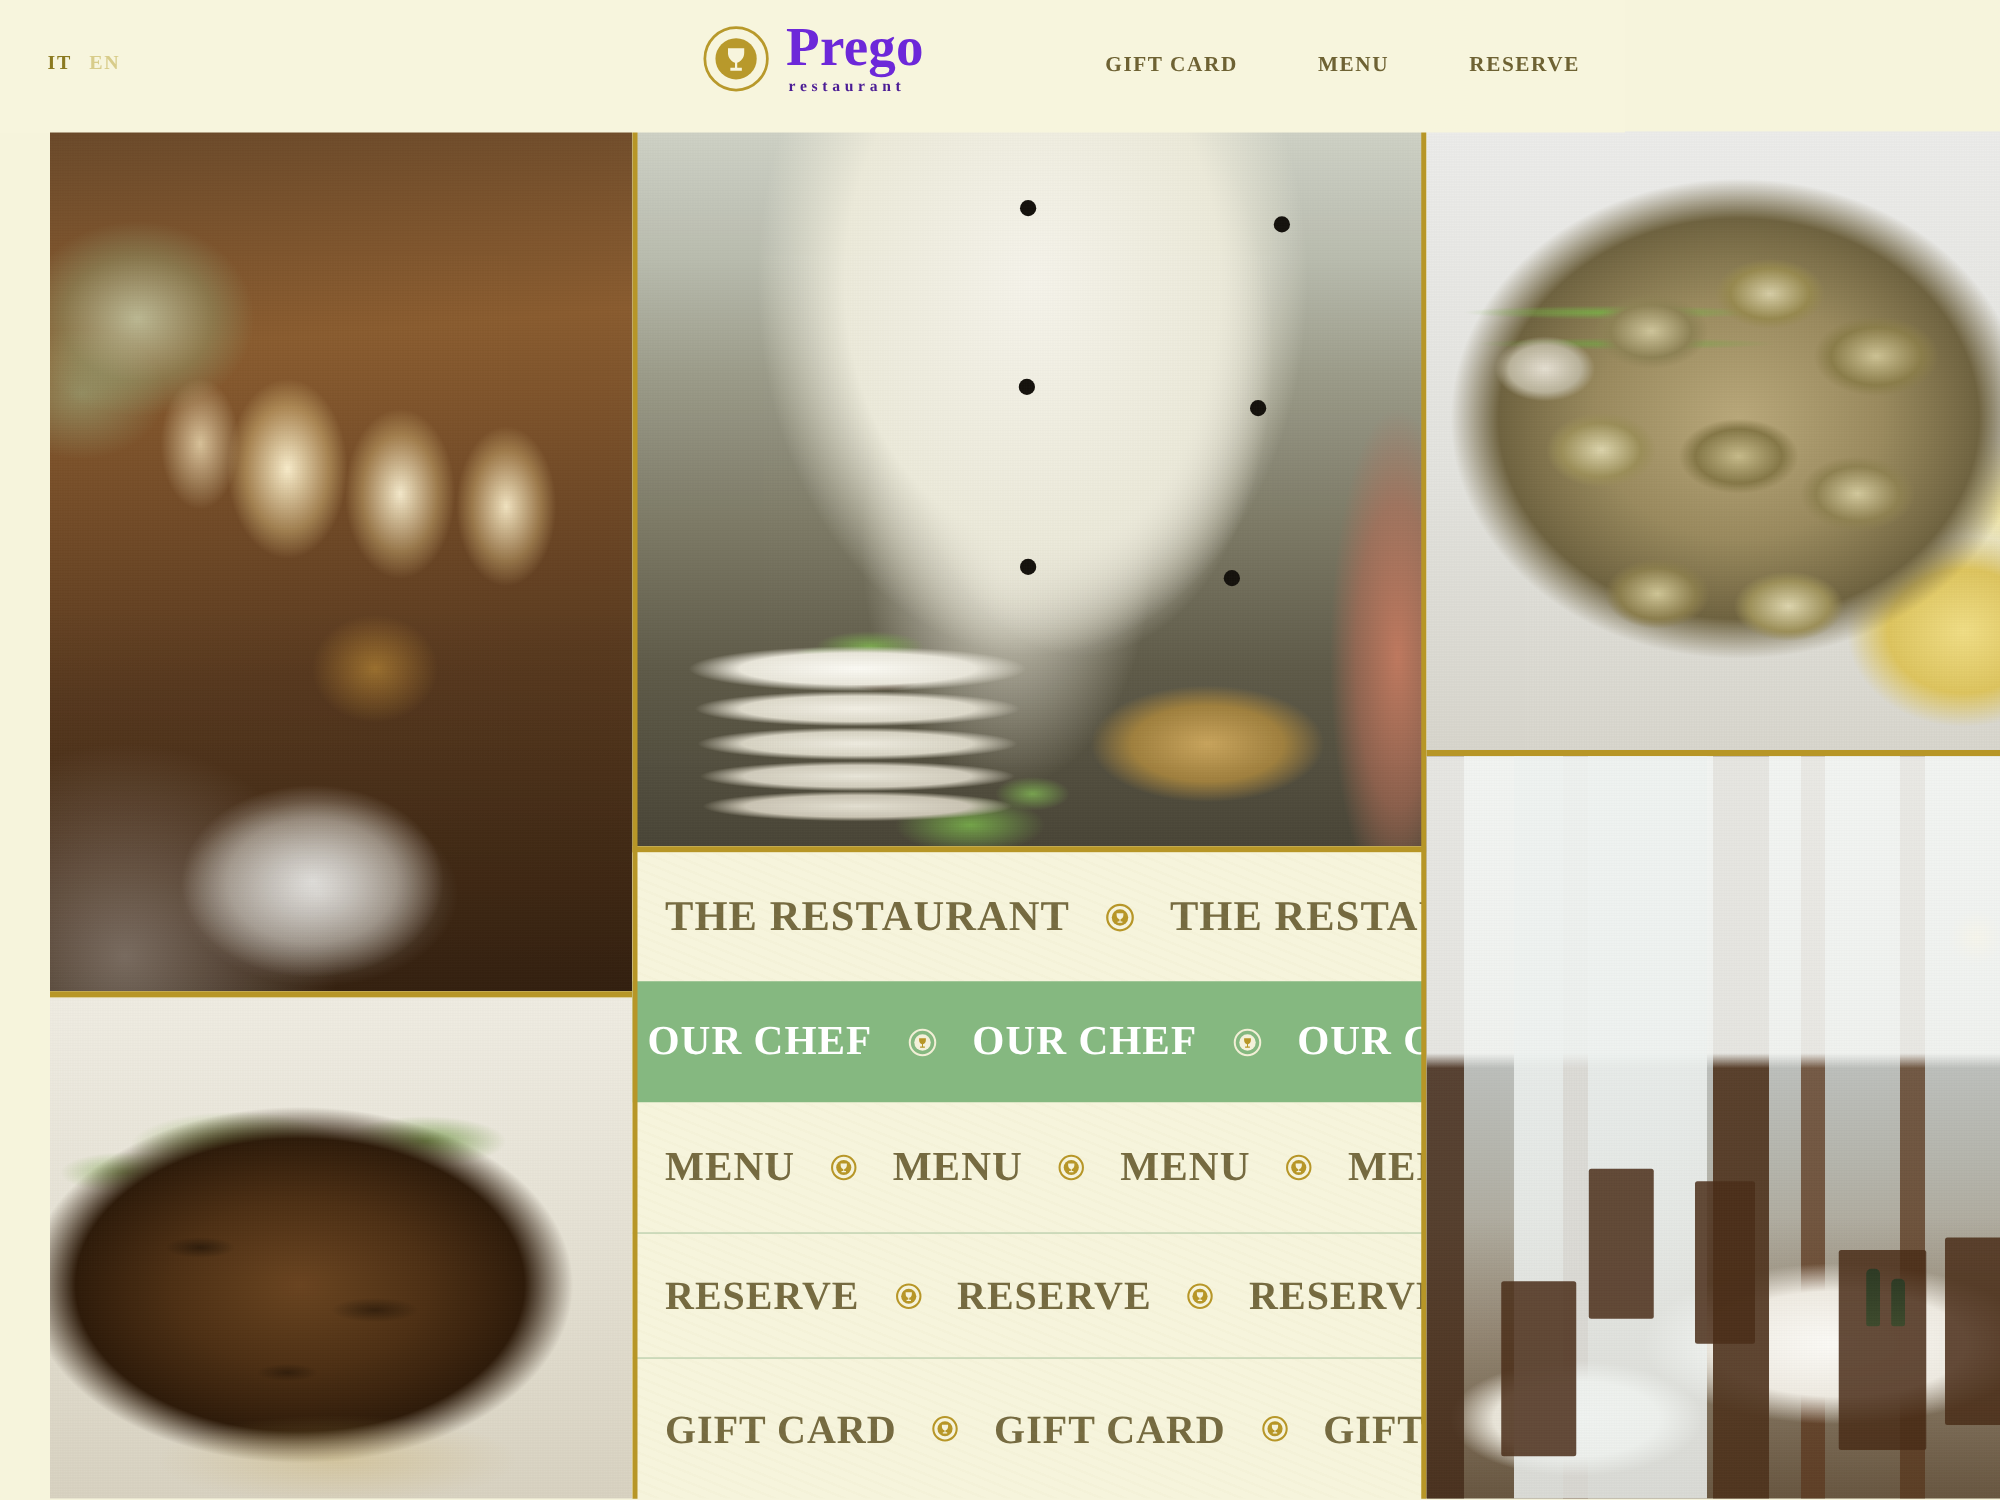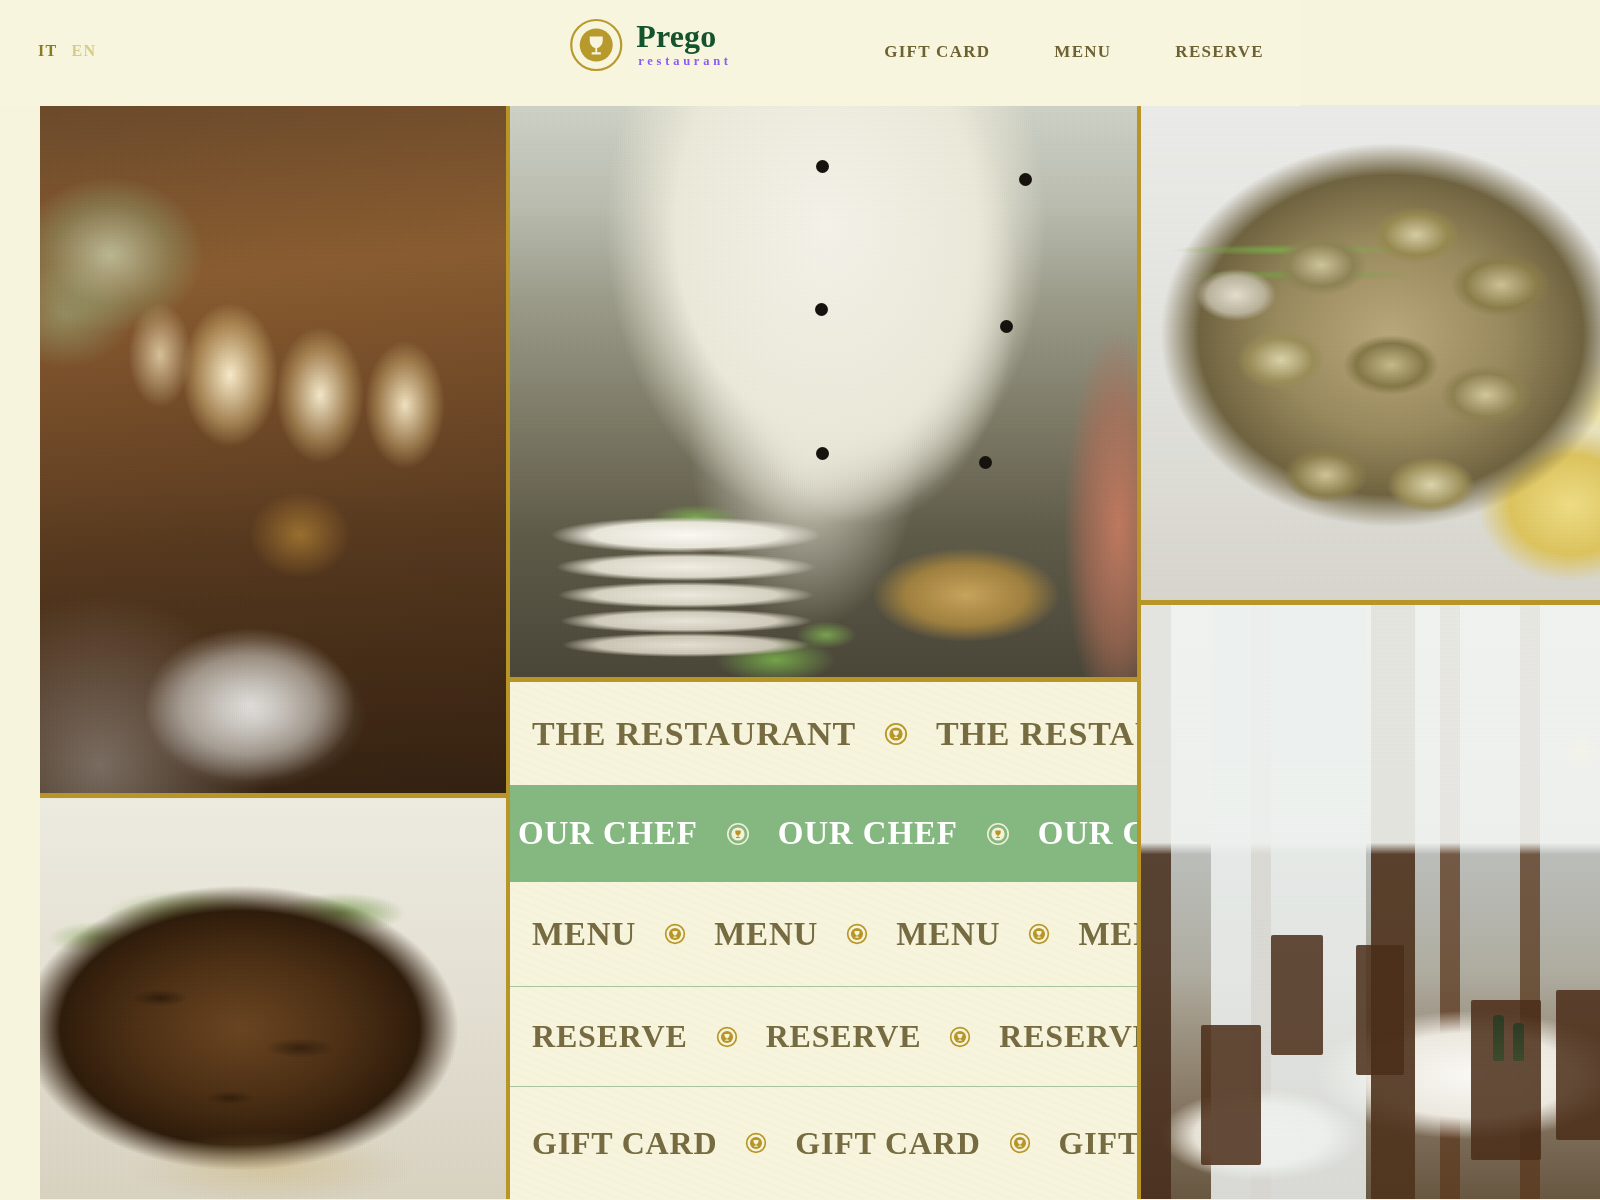--- a/index.html
+++ b/index.html
@@ -59,31 +59,31 @@
     cursor: pointer;
   }
   #logo-mark {
     width: 56px; height: 56px;
     flex: 0 0 56px;
   }
   #logo-text { display: flex; flex-direction: column; align-items: flex-start; }
   #logo-word {
     font-family: "Liberation Serif", serif;
     font-weight: 700;
-    font-size: 32px;
+    font-size: 44px;
     line-height: 0.95;
-    color: #14532d;
+    color: #6d28d9;
     letter-spacing: 0.005em;
   }
   #logo-sub {
     font-family: "Liberation Serif", serif;
     font-weight: 700;
     font-size: 12.5px;
     letter-spacing: 0.30em;
-    color: #8b5cf6;
+    color: #4c1d95;
     margin-top: 3px;
     margin-left: 2px;
   }
 
   #main-nav {
     position: absolute;
     right: 36px;
     top: 42px;
     display: flex;
     align-items: baseline;

